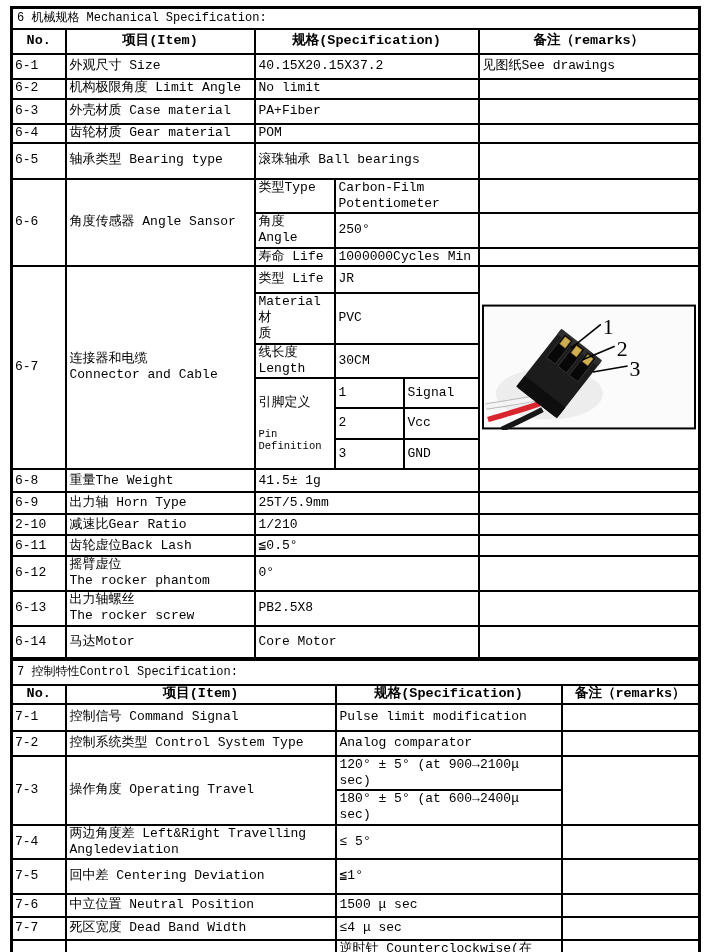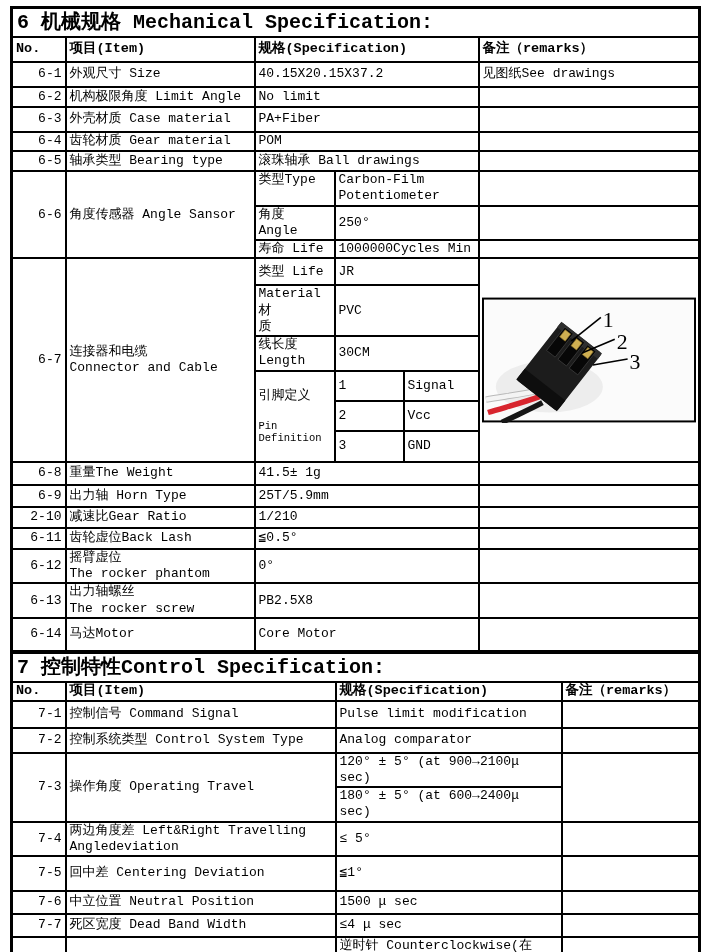--- a/index.html
+++ b/index.html
@@ -26,31 +26,32 @@
   td {
     border: 2px solid #000;
     padding: 0 3px;
     font-size: 13px;
     line-height: 1.25;
     vertical-align: middle;
     overflow: hidden;
     white-space: pre-line;
   }
   td.title-cell {
-    font-size: 20px;
-    font-weight: bold;
+    font-size: 12px;
+    font-weight: normal;
     padding: 1px 4px;
     white-space: nowrap;
   }
   tr.hdr td {
     font-weight: bold;
+    text-align: center;
     font-size: 13.5px;
     white-space: nowrap;
   }
-  td.cno { padding-left: 2px; text-align: right; }
+  td.cno { padding-left: 2px; }
   td.valign-top { vertical-align: top; }
   .sub-en { font-size: 10.5px; line-height: 1.15; white-space: pre-line; }
   td.photo-cell { padding: 1px; vertical-align: middle; }
   svg.photo { display: block; margin: 0 auto; }
   .photo-label {
     font-family: "Liberation Serif", "DejaVu Serif", serif;
     font-size: 22px;
     fill: #000;
   }
 </style>
@@ -98,24 +99,24 @@
       <td>外壳材质 Case material</td>
       <td colspan="3">PA+Fiber</td>
       <td></td>
     </tr>
     <tr style="height:19px">
       <td class="cno">6-4</td>
       <td>齿轮材质 Gear material</td>
       <td colspan="3">POM</td>
       <td></td>
     </tr>
-    <tr style="height:20px">
+    <tr style="height:36px">
       <td class="cno">6-5</td>
       <td>轴承类型 Bearing type</td>
-      <td colspan="3">滚珠轴承 Ball drawings</td>
+      <td colspan="3">滚珠轴承 Ball bearings</td>
       <td></td>
     </tr>
 
     <tr style="height:28px">
       <td class="cno" rowspan="3">6-6</td>
       <td rowspan="3">角度传感器 Angle Sansor</td>
       <td class="valign-top">类型Type</td>
       <td colspan="2" class="valign-top">Carbon-Film Potentiometer</td>
       <td></td>
     </tr>

